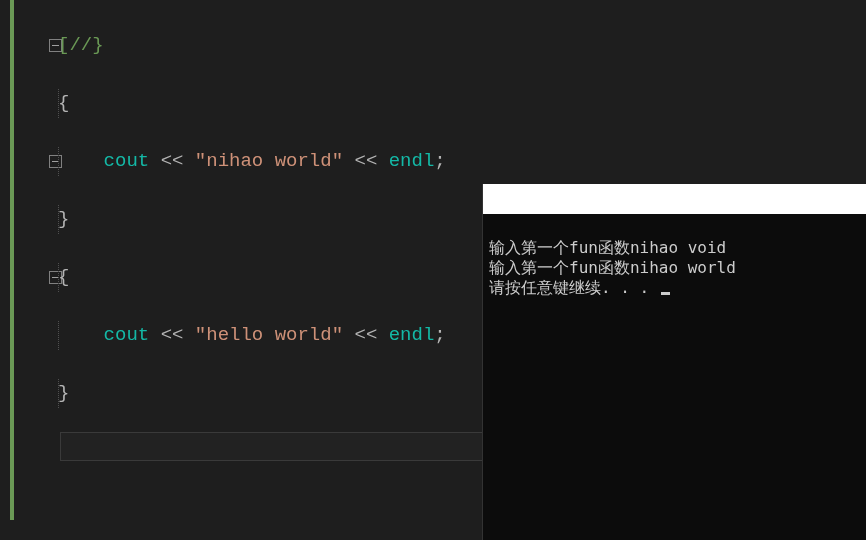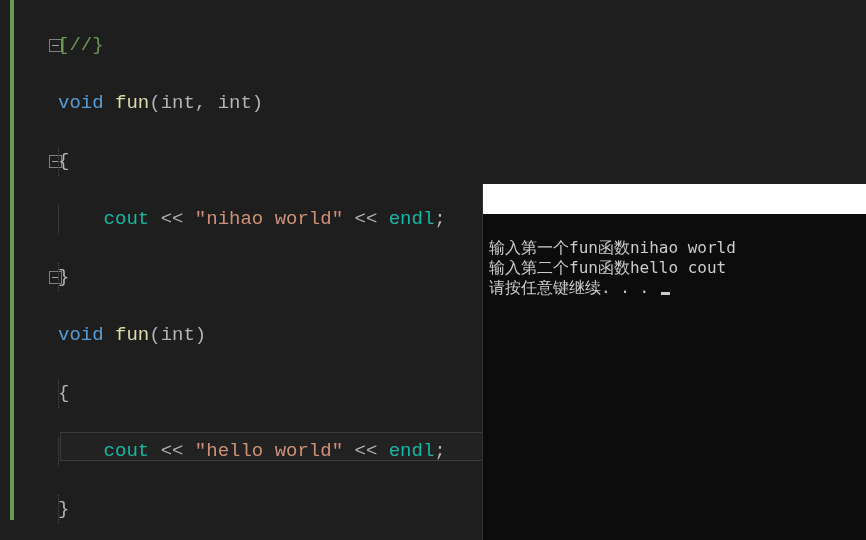--- a/index.html
+++ b/index.html
@@ -173,25 +173,23 @@
     <div class="ln"></div>
     <div class="ln"></div>
     <div class="ln"></div>
     <div class="ln"></div>
     <div class="ln"></div>
     <div class="ln"></div>
   </div>
 
   <div class="code">
 <div class="ln"><span class="comment">[//}</span></div>
-<div class="ln"><span class="kw">void</span> <span class="fn">fun</span><span class="punc">(int, int)</span></div>
 <div class="ln"><span class="guide" style="left:0"></span><span class="punc">{</span></div>
 <div class="ln"><span class="guide" style="left:0"></span>    <span class="var">cout</span> <span class="punc">&lt;&lt;</span> <span class="str">"nihao world"</span> <span class="punc">&lt;&lt;</span> <span class="var">endl</span><span class="punc">;</span></div>
 <div class="ln"><span class="guide" style="left:0"></span><span class="punc">}</span></div>
-<div class="ln"><span class="kw">void</span> <span class="fn">fun</span><span class="punc">(int)</span></div>
 <div class="ln"><span class="guide" style="left:0"></span><span class="punc">{</span></div>
 <div class="ln"><span class="guide" style="left:0"></span>    <span class="var">cout</span> <span class="punc">&lt;&lt;</span> <span class="str">"hello world"</span> <span class="punc">&lt;&lt;</span> <span class="var">endl</span><span class="punc">;</span></div>
 <div class="ln"><span class="guide" style="left:0"></span><span class="punc">}</span></div>
 
 
 
 
 
 
 
@@ -199,17 +197,17 @@
 
   </div>
 </div>
 
 <div class="console-title-bar">
   <div class="console-icon"></div>
   <span>C:\WINDOWS\system32\cmd.exe</span>
 </div>
 <div class="console">
   <div class="console-body">
+<span>输入第一个fun函数nihao void</span>
 <span>输入第一个fun函数nihao world</span>
-<span>输入第二个fun函数hello cout</span>
 <span>请按任意键继续. . . </span><span class="cursor"></span>
   </div>
 </div>
 
 </body></html>

